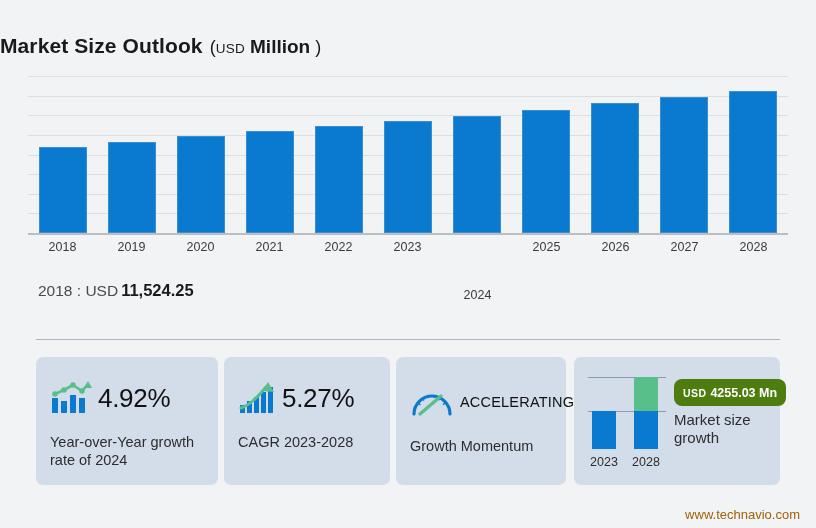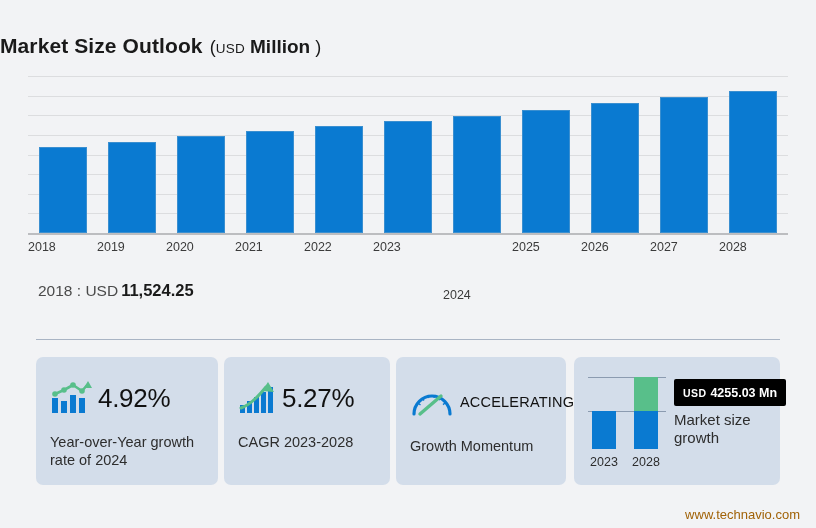--- a/index.html
+++ b/index.html
@@ -41,21 +41,21 @@
   }
   .bar{
     position:absolute;bottom:0;background:#0a7ad1;
     border:1px solid #3a8fd0;
     box-sizing:border-box;
   }
   .xlabels{
     position:absolute;left:28px;top:240px;width:760px;height:22px;
   }
   .xlabel{
-    position:absolute;top:0;font-size:12.5px;color:#3b3b3b;
+    position:absolute;top:0;text-align:center;font-size:12.5px;color:#3b3b3b;
   }
 
   
   .callout{
     position:absolute;left:38px;top:281px;font-size:15.5px;color:#4a4a4a;white-space:nowrap;
   }
   .callout b{color:#1a1a1a;font-size:16.5px;font-weight:bold;margin-left:3px;}
 
   
   .divider{
@@ -92,21 +92,21 @@
   }
   .mini-rule{position:absolute;left:0;width:78px;height:1px;background:#8b9bb0;}
   .mini-bar{position:absolute;bottom:20px;width:24px;}
   .mini-seg-blue{position:absolute;bottom:0;width:100%;background:#0a7ad1;}
   .mini-seg-green{position:absolute;width:100%;background:#58bf8a;}
   .mini-label{
     position:absolute;bottom:0;font-size:12.5px;color:#2d2d2d;text-align:center;width:40px;
   }
   .badge{
     position:absolute;left:100px;top:22px;
-    background:#000000;color:#fff;border-radius:2px;
+    background:#4d7c0f;color:#fff;border-radius:8px;
     padding:4px 9px 5px 9px;white-space:nowrap;
   }
   .badge .b-usd{font-size:10.5px;font-weight:bold;letter-spacing:.4px;}
   .badge .b-val{font-size:12.5px;font-weight:bold;margin-left:4px;}
   .card-4 .card-caption{left:100px;top:54px;right:6px;font-size:15px;line-height:1.22;}
 
   
   .footer{
     position:absolute;right:16px;bottom:6px;
     font-size:13px;color:#a16207;

